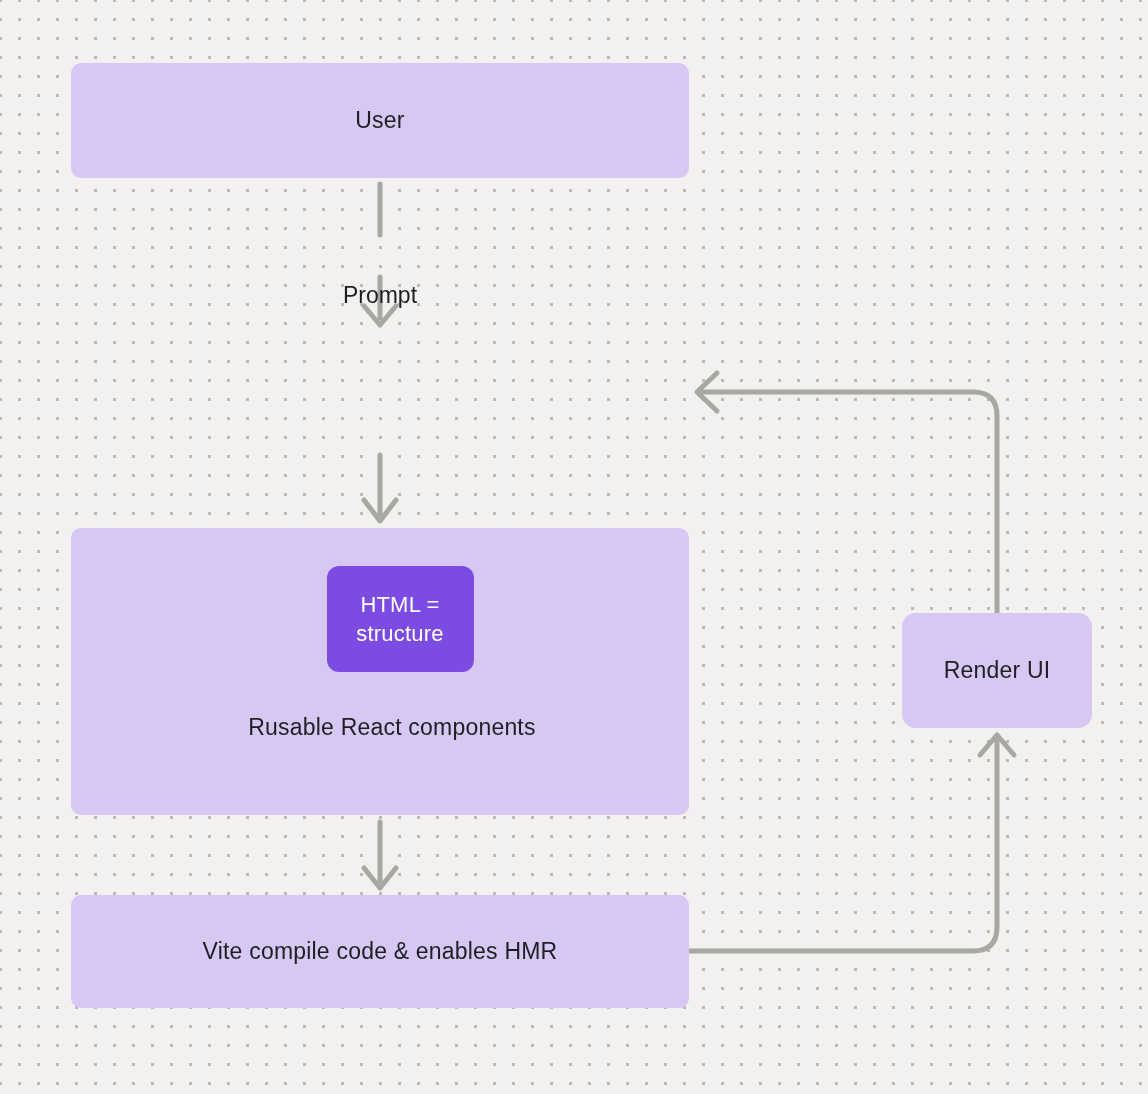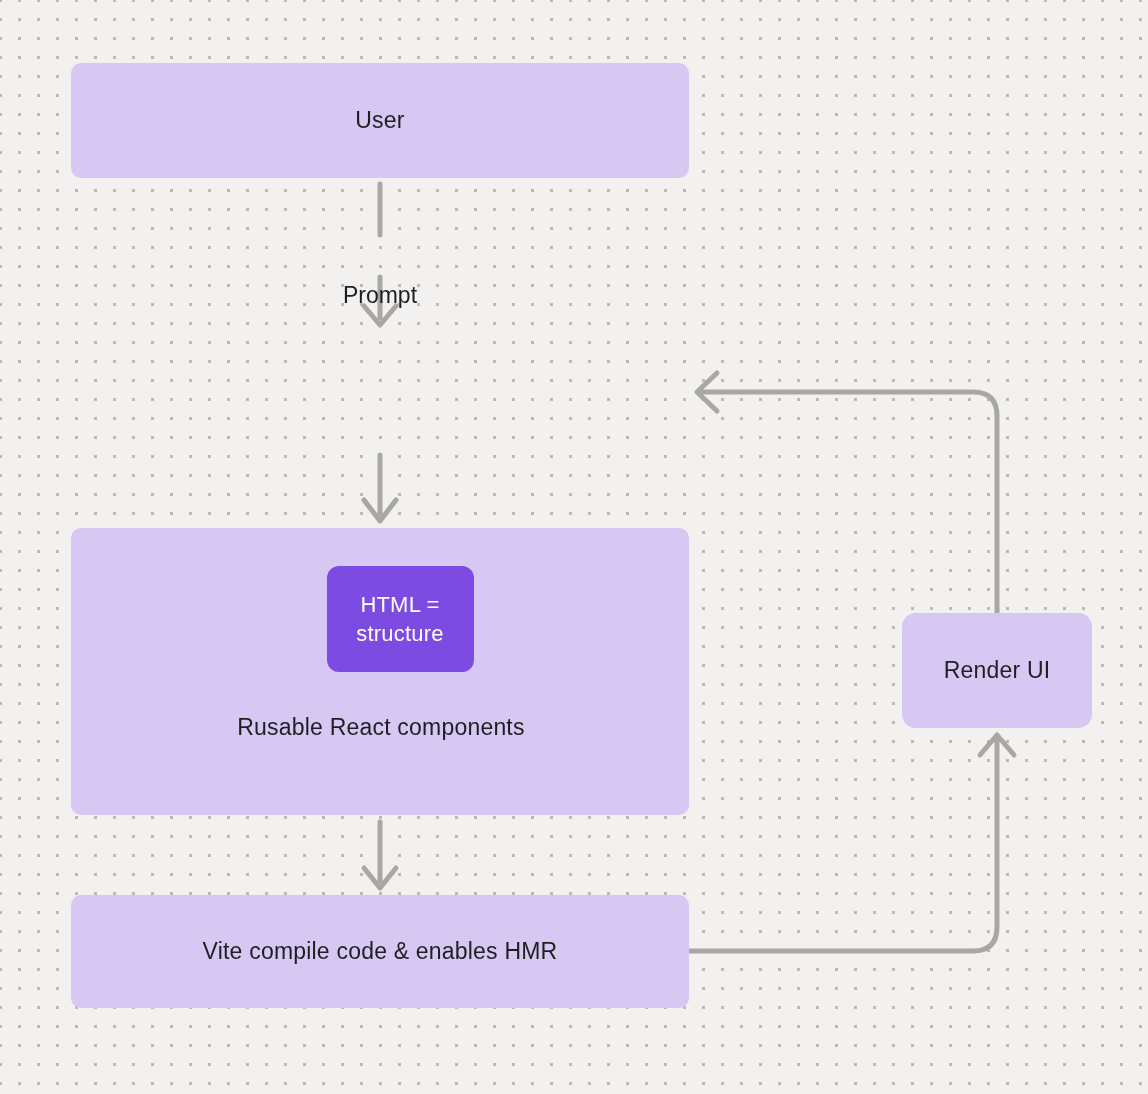--- a/index.html
+++ b/index.html
@@ -26,21 +26,21 @@
     position:absolute;left:0;top:38px;width:100%;
     display:flex;justify-content:center;gap:14px;margin-left:20px;
   }
   .card{
     width:147px;height:106px;border-radius:12px;
     background:var(--box-dark,#7c4be1);color:var(--text-light,#ffffff);
     display:flex;align-items:center;justify-content:center;text-align:center;
     font-size:22px;font-weight:500;line-height:1.32;padding:0 8px;box-sizing:border-box;
   }
   .container-caption{
-    position:absolute;left:1px;top:186px;width:100%;text-align:center;
+    position:absolute;left:12px;top:186px;width:100%;text-align:center;
     font-size:23px;font-weight:500;
   }
   .edge-label{
     position:absolute;z-index:2;left:280px;top:242px;width:200px;text-align:center;
     font-size:23px;font-weight:500;margin-top:40px;
   }
 </style>
 </head>
 <body>
 

